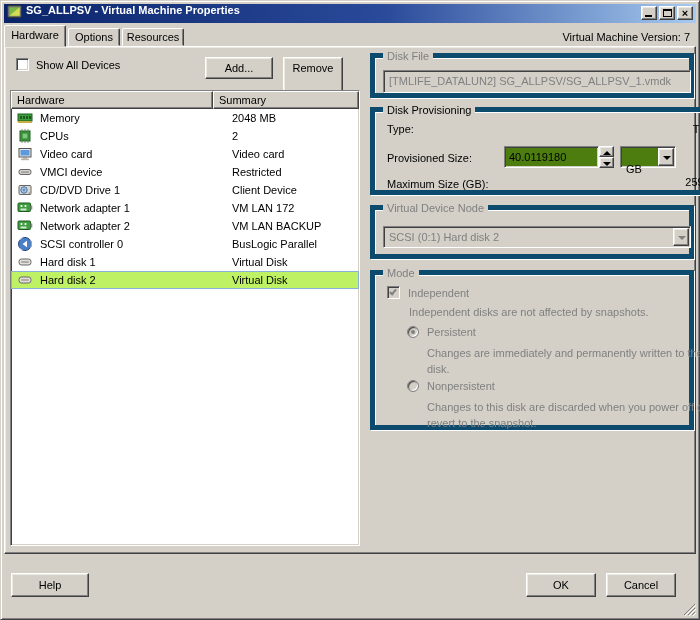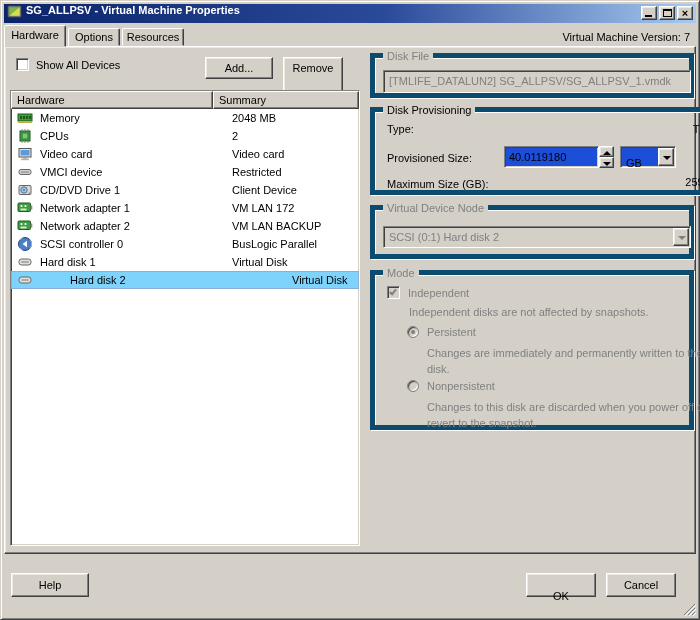--- a/index.html
+++ b/index.html
@@ -6,21 +6,21 @@
   html,body { width:700px; height:620px; overflow:hidden; background:#d4d0c8;
               font-family:"Liberation Sans", sans-serif; font-size:11px; color:#000; }
 
   #dialog { position:relative; width:700px; height:620px; background:#d4d0c8;
             border:1px solid; border-color:#d4d0c8 #404040 #404040 #d4d0c8;
             box-shadow: inset 1px 1px 0 #ffffff, inset -1px -1px 0 #808080; }
 
   
   .raised  { background:#d4d0c8; border:1px solid; border-color:#ffffff #404040 #404040 #ffffff;
              box-shadow: inset -1px -1px 0 #808080, inset 1px 1px 0 #ece9e2; }
-  .sunken  { background:#1d4ed8; border:1px solid; border-color:#808080 #ffffff #ffffff #808080;
+  .sunken  { background:#4d7c0f; border:1px solid; border-color:#808080 #ffffff #ffffff #808080;
              box-shadow: inset 1px 1px 0 #404040, inset -1px -1px 0 #d4d0c8; }
   .sunken.disabled { background:#d4d0c8; color:#808080; }
   .groupbox { position:absolute; border:5px solid #0c4a6e;
               box-shadow: inset 1px 1px 0 #ffffff, 1px 1px 0 #ffffff; }
   .groupbox > .glabel { position:absolute; top:-8px; left:8px; background:#d4d0c8; padding:0 4px; }
   .gray { color:#808080; }
 
   
   #titlebar { position:absolute; left:3px; top:3px; width:692px; height:19px;
               background:linear-gradient(90deg,#0a246a 0%, #2a4a9a 55%, #a6caf0 100%);
@@ -63,21 +63,21 @@
   .push-btn { position:absolute; text-align:center; padding-top:4px; cursor:default; }
   #add-btn { left:200px; top:10px; width:68px; height:22px; }
   #remove-btn { left:278px; top:10px; width:60px; height:40px; }
 
   #hw-list { position:absolute; left:5px; top:43px; width:350px; height:456px; background:#fff; overflow:hidden; }
   #hw-header { display:flex; height:18px; }
   .hw-hcell { background:#d4d0c8; border:1px solid; border-color:#ffffff #404040 #404040 #ffffff;
               box-shadow: inset -1px -1px 0 #808080; padding:2px 0 0 5px; }
   .hw-hcell.c0 { width:202px; } .hw-hcell.c1 { flex:1; }
   .hw-row { position:relative; height:18px; display:flex; align-items:center; }
-  .hw-row.selected { background:#7dd3fc; outline:1px solid #8ab0d8; outline-offset:-1px;gap:30px; }
+  .hw-row.selected { background:#bef264; outline:1px solid #8ab0d8; outline-offset:-1px; }
   .hw-icon { width:16px; height:16px; margin-left:6px; flex:0 0 16px; }
   .hw-label { margin-left:7px; width:172px; white-space:nowrap; overflow:hidden; }
   .hw-summary { margin-left:20px; white-space:nowrap; }
 
   
   #grp-diskfile { left:365px; top:6px; width:324px; height:45px; }
   #diskfile-input { position:absolute; left:8px; top:12px; width:308px; height:23px;
                     padding:4px 0 0 5px; white-space:nowrap; overflow:hidden; }
 
   #grp-provisioning { left:365px; top:60px; width:384px; height:88px; }
@@ -87,21 +87,21 @@
   #prov-spinner { position:absolute; left:129px; top:34px; width:110px; height:22px; }
   #prov-spin-text { position:absolute; left:0; top:0; width:95px; height:22px; padding:4px 1px 0 4px;
                     white-space:nowrap; overflow:hidden; }
   #prov-spin-btns { position:absolute; left:95px; top:0; width:15px; height:22px; display:flex; flex-direction:column; }
   .spin-btn { flex:1; position:relative; }
   .tri-up { position:absolute; left:3px; top:4px; width:0; height:0;
             border-left:4px solid transparent; border-right:4px solid transparent; border-bottom:4px solid #000; }
   .tri-down { position:absolute; left:3px; top:4px; width:0; height:0;
               border-left:4px solid transparent; border-right:4px solid transparent; border-top:4px solid #000; }
   #prov-unit { position:absolute; left:245px; top:34px; width:56px; height:22px; }
-  #prov-unit .combo-text { position:absolute; left:0; top:0; right:17px; bottom:0; padding:10px 0 0 5px; }
+  #prov-unit .combo-text { position:absolute; left:0; top:0; right:17px; bottom:0; padding:16px 0 0 5px; }
   .combo-arrow-btn { position:absolute; right:1px; top:1px; width:16px; height:18px; }
   .combo-arrow-btn .tri-down { left:4px; top:7px; }
   #prov-max-label { position:absolute; left:12px; top:66px; }
   #prov-max-value { position:absolute; right:30px; top:64px; }
 
   #grp-devicenode { left:365px; top:158px; width:324px; height:54px; }
   #devicenode-combo { position:absolute; left:8px; top:16px; width:308px; height:22px;padding-left:12px; }
   #devicenode-combo .combo-text { position:absolute; left:0; top:0; right:17px; bottom:0; padding:4px 0 0 5px;
                                   white-space:nowrap; overflow:hidden; }
   .combo-arrow-btn.disabled .tri-down { border-top-color:#808080; }
@@ -116,21 +116,21 @@
   .radio.selected .dot { display:block; }
   #mode-pers-row { position:absolute; left:32px; top:51px; display:flex; align-items:center; }
   #mode-pers-row .lbl, #mode-nonpers-row .lbl { margin-left:8px; }
   #mode-pers-desc { position:absolute; left:52px; top:70px; width:292px; line-height:16px; }
   #mode-nonpers-row { position:absolute; left:32px; top:105px; display:flex; align-items:flex-end; }
   #mode-nonpers-desc { position:absolute; left:52px; top:124px; width:292px; line-height:16px; }
 
   
   #help-btn { left:10px; top:572px; width:78px; height:24px; position:absolute; text-align:center; padding-top:5px; }
   #help-btn .txt::first-letter { text-decoration:underline; }
-  #ok-btn { left:525px; top:572px; width:70px; height:24px; position:absolute; text-align:center; padding-top:16px; }
+  #ok-btn { left:525px; top:572px; width:70px; height:24px; position:absolute; text-align:center; padding-top:5px; }
   #cancel-btn { left:605px; top:572px; width:70px; height:24px; position:absolute; text-align:center; padding-top:5px; }
   #resize-grip { position:absolute; right:3px; bottom:3px; width:13px; height:13px; }
 </style>
 </head>
 <body>
 
 <div id="dialog">
 
   <div id="titlebar">
     <span id="win-icon">

